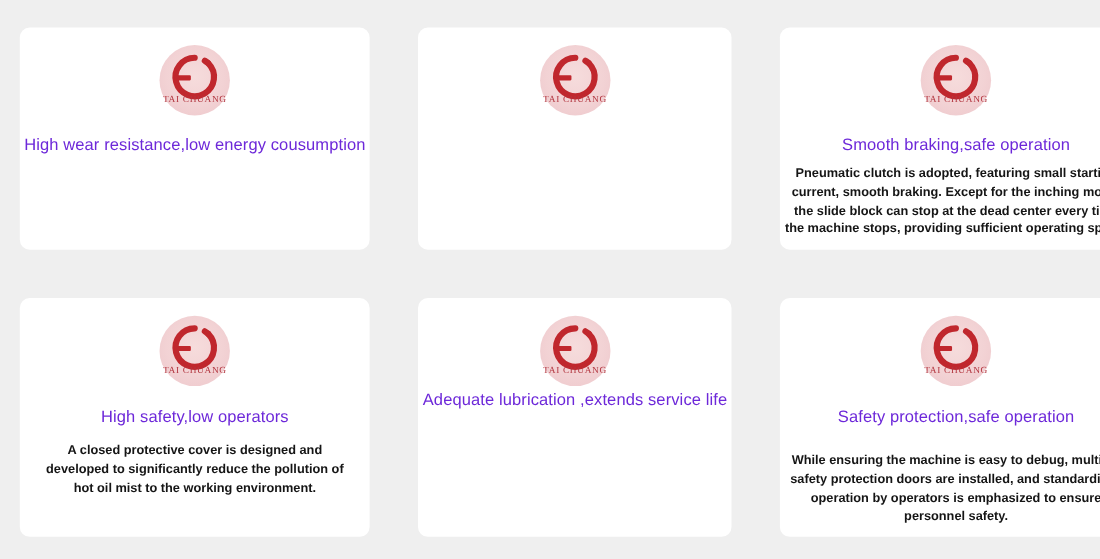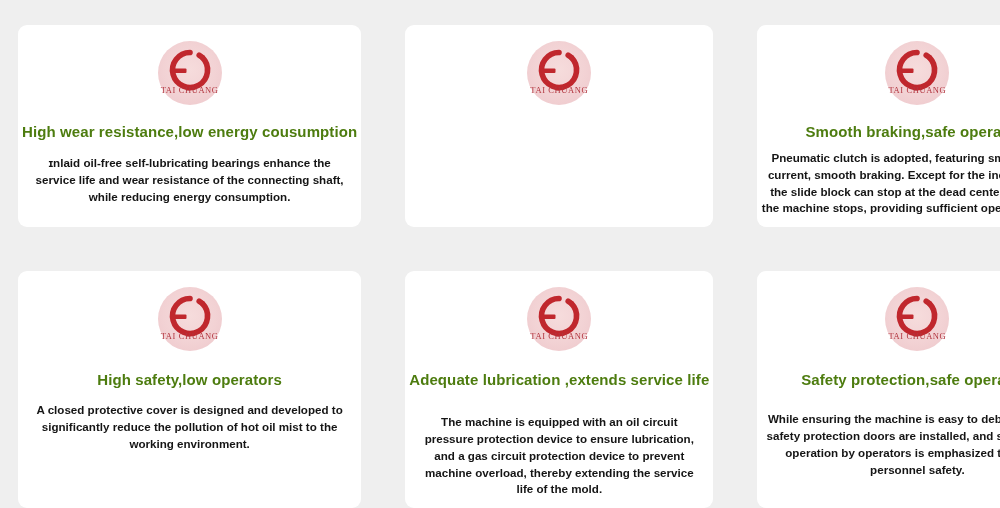--- a/index.html
+++ b/index.html
@@ -69,22 +69,22 @@
     letter-spacing: 0.6px;
     color: #b2353f;
     white-space: nowrap;
     line-height: 1;
   }
 
   
   .card-title {
     margin-top: 18px;
     font-size: 15px;
-    font-weight: 700;
-    color: #4d7c0f;
+    font-weight: 400;
+    color: #6d28d9;
     line-height: 1.2;
     letter-spacing: 0.1px;
     white-space: nowrap;
   }
 
   
   .card-body {
     margin-top: 12px;
     font-size: 11.6px;
     font-weight: 700;
@@ -100,38 +100,37 @@
   .card-3 .card-body { padding: 0 0px;  margin-top: 9px; width: 312px; }
   .card-4 .card-body { padding: 0 10px; margin-top: 13px; }
   .card-5 .card-body { padding: 0 8px;  margin-top: 25px; }
   .card-6 .card-body { padding: 0 4px;  margin-top: 22px; }
 
   .card-3 { overflow: visible; }
   .card-3 .card-body { position: relative; z-index: 2; }
 
   .card-4 .card-title,
   .card-6 .card-title { margin-top: 20px; }
-  .card-5 .card-title { margin-top: 20px; }
+  .card-5 .card-title { margin-top: 4px; }
 </style>
 </head>
 <body>
 
 <div class="feature-grid">
 
   <div class="feature-card card-1">
     <div class="card-logo">
       <svg viewBox="0 0 64 64" aria-hidden="true">
         <path d="M32 11.5 a17.5 17.5 0 1 0 12.4 5.1" fill="none" stroke="#c0272d" stroke-width="5.6" stroke-linecap="round"></path>
         <path d="M41.2 14.2 a16 16 0 0 1 2.9 2.1" fill="none" stroke="#c0272d" stroke-width="5.6" stroke-linecap="round"></path>
         <rect x="13.5" y="27.5" width="15" height="4.6" rx="1" fill="#c0272d"></rect>
       </svg>
       <div class="logo-wordmark">TAI CHUANG</div>
     </div>
     <div class="card-title">High wear resistance,low energy cousumption</div>
-    <div class="card-body">ɪnlaid oil-free self-lubricating bearings enhance the service life and wear resistance of the connecting shaft, while reducing energy consumption.</div>
   </div>
 
   <div class="feature-card card-2">
     <div class="card-logo">
       <svg viewBox="0 0 64 64" aria-hidden="true">
         <path d="M32 11.5 a17.5 17.5 0 1 0 12.4 5.1" fill="none" stroke="#c0272d" stroke-width="5.6" stroke-linecap="round"></path>
         <path d="M41.2 14.2 a16 16 0 0 1 2.9 2.1" fill="none" stroke="#c0272d" stroke-width="5.6" stroke-linecap="round"></path>
         <rect x="13.5" y="27.5" width="15" height="4.6" rx="1" fill="#c0272d"></rect>
       </svg>
       <div class="logo-wordmark">TAI CHUANG</div>
@@ -167,21 +166,20 @@
   <div class="feature-card card-5">
     <div class="card-logo">
       <svg viewBox="0 0 64 64" aria-hidden="true">
         <path d="M32 11.5 a17.5 17.5 0 1 0 12.4 5.1" fill="none" stroke="#c0272d" stroke-width="5.6" stroke-linecap="round"></path>
         <path d="M41.2 14.2 a16 16 0 0 1 2.9 2.1" fill="none" stroke="#c0272d" stroke-width="5.6" stroke-linecap="round"></path>
         <rect x="13.5" y="27.5" width="15" height="4.6" rx="1" fill="#c0272d"></rect>
       </svg>
       <div class="logo-wordmark">TAI CHUANG</div>
     </div>
     <div class="card-title">Adequate lubrication ,extends service life</div>
-    <div class="card-body">The machine is equipped with an oil circuit pressure protection device to ensure lubrication, and a gas circuit protection device to prevent machine overload, thereby extending the service life of the mold.</div>
   </div>
 
   <div class="feature-card card-6">
     <div class="card-logo">
       <svg viewBox="0 0 64 64" aria-hidden="true">
         <path d="M32 11.5 a17.5 17.5 0 1 0 12.4 5.1" fill="none" stroke="#c0272d" stroke-width="5.6" stroke-linecap="round"></path>
         <path d="M41.2 14.2 a16 16 0 0 1 2.9 2.1" fill="none" stroke="#c0272d" stroke-width="5.6" stroke-linecap="round"></path>
         <rect x="13.5" y="27.5" width="15" height="4.6" rx="1" fill="#c0272d"></rect>
       </svg>
       <div class="logo-wordmark">TAI CHUANG</div>

